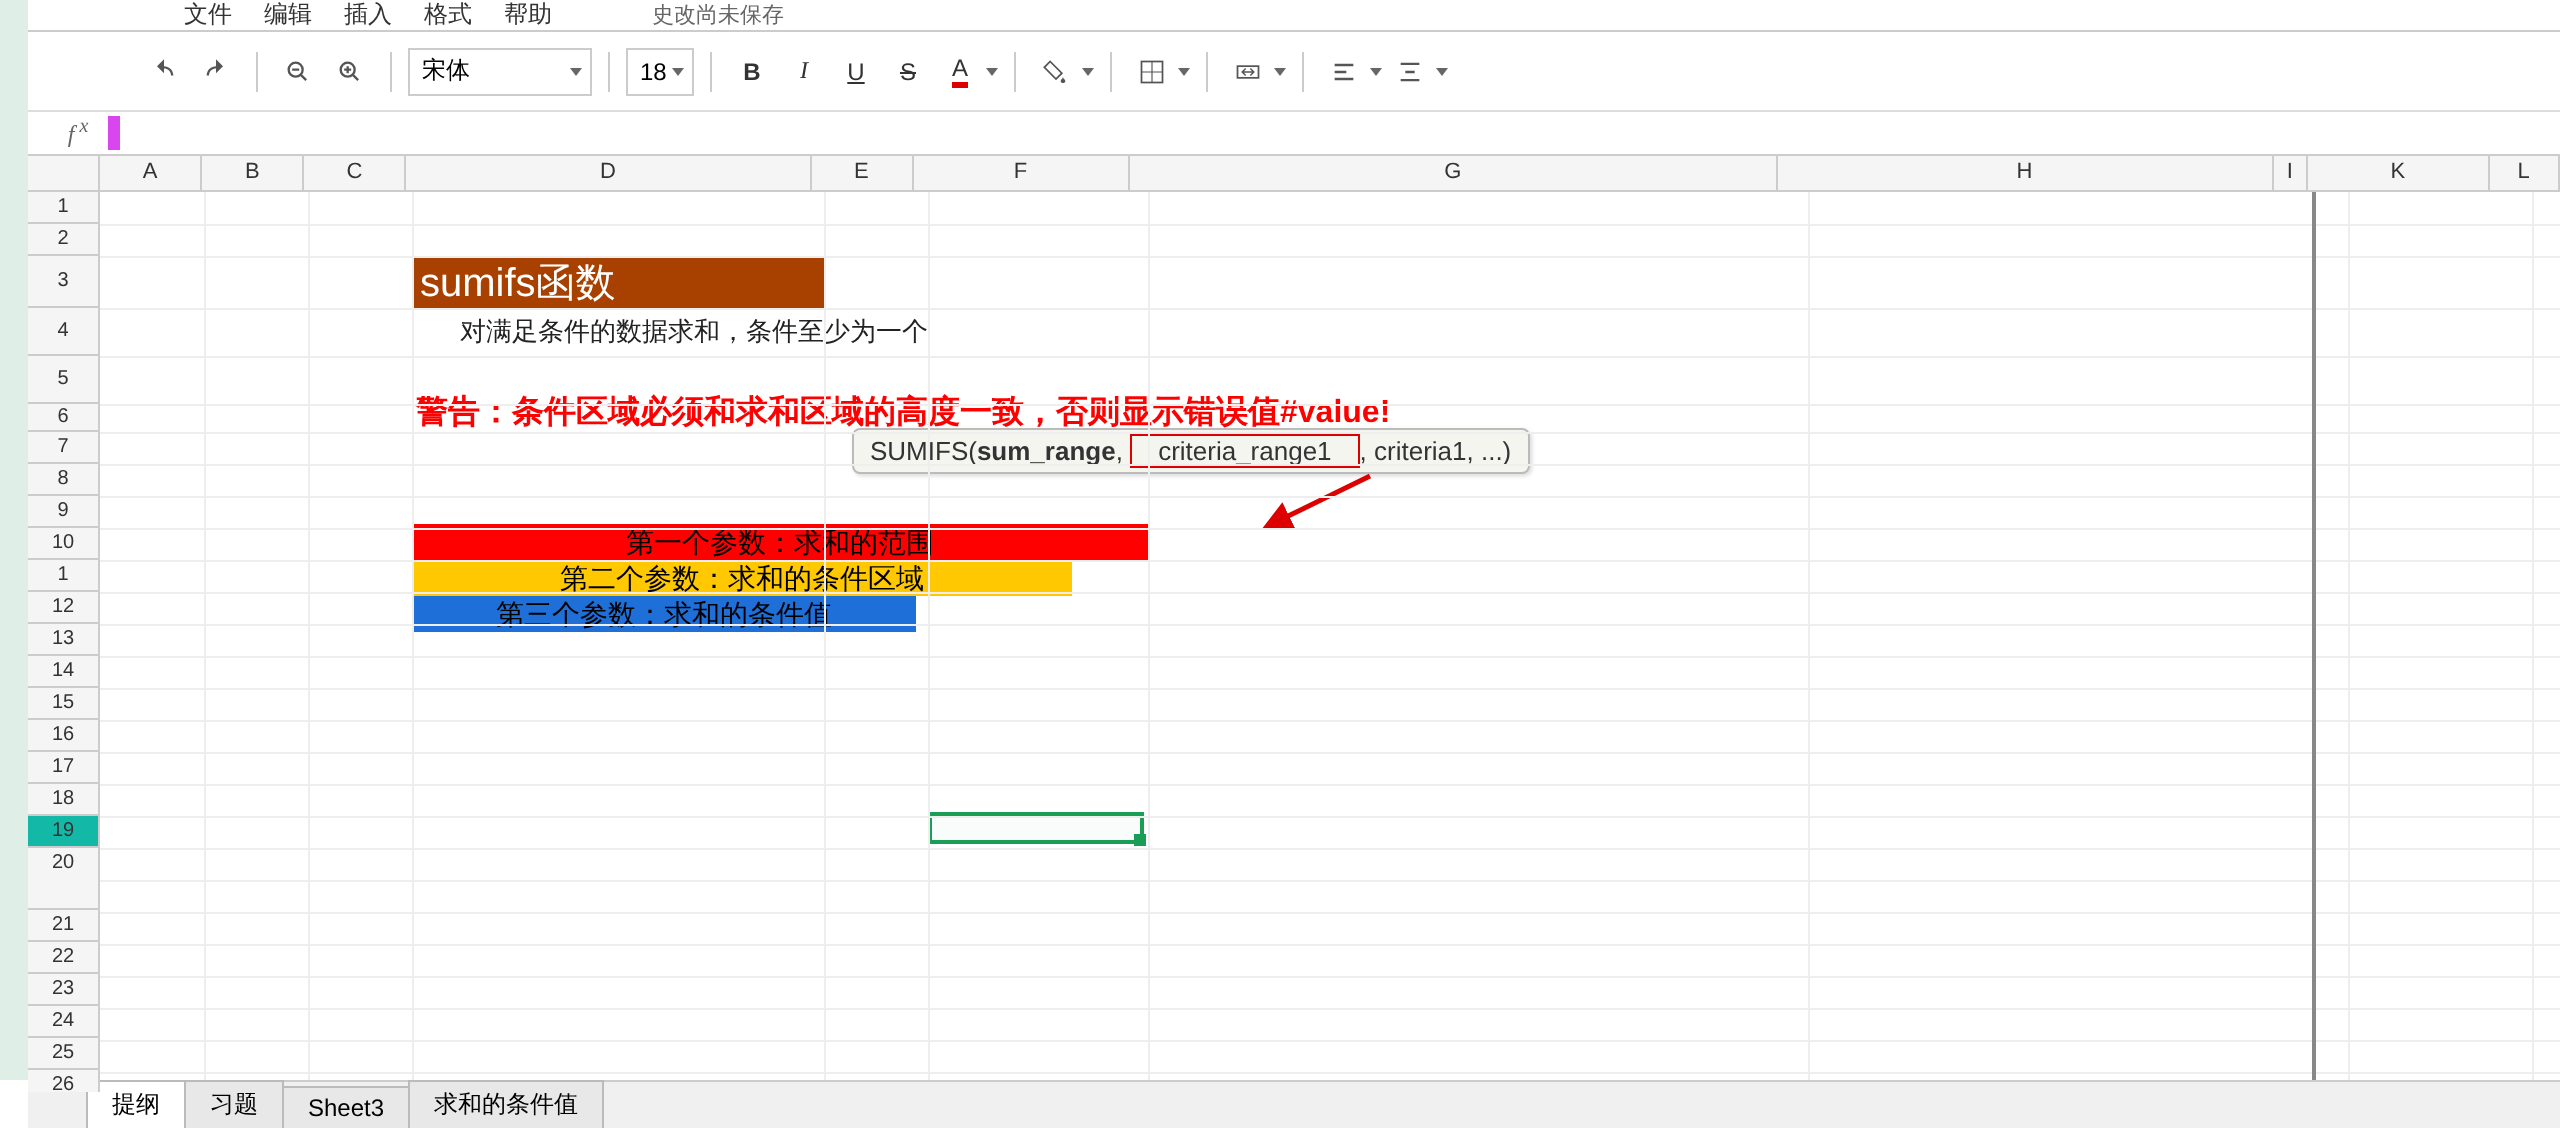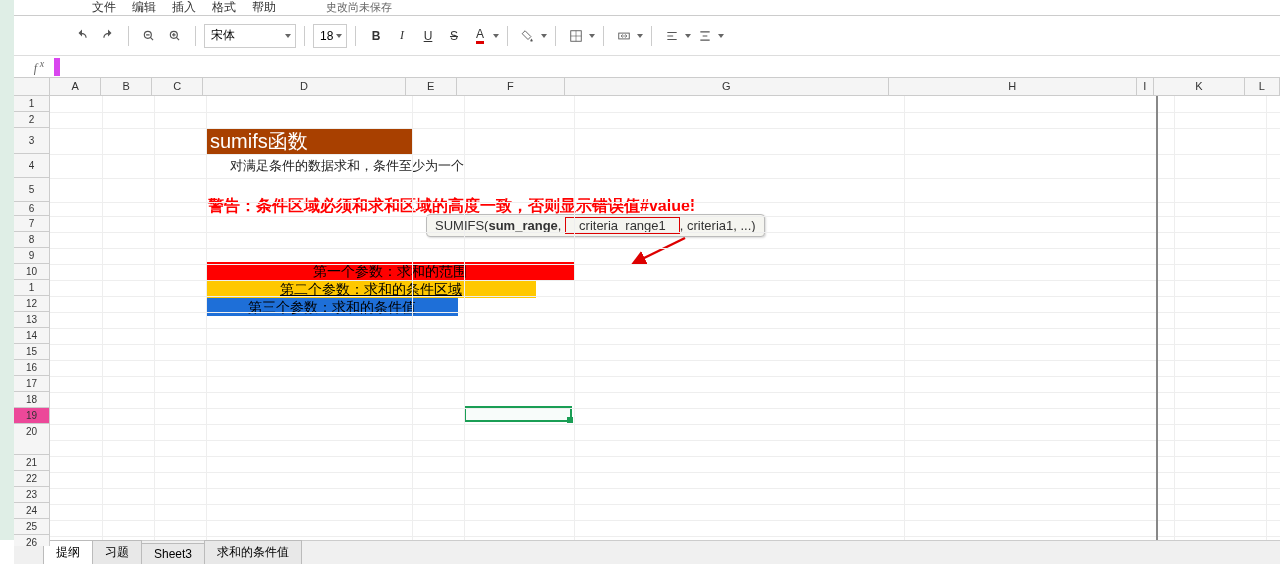--- a/index.html
+++ b/index.html
@@ -26,21 +26,21 @@
 .fxbar { display: flex; align-items: center; height: 22px; border-bottom: 1px solid #ccc; }
 .fxlabel { width: 36px; text-align: center; font-style: italic; color: #666; border-right: 6px solid #d946ef; font-family: serif; margin-left: 10px; }
 .fxinput { flex: 1; height: 20px; border: none; outline: none; padding: 0 4px; }
 
 .grid-area { position: relative; height: 468px; overflow: auto; }
 .corner { position: absolute; left: 0; top: 0; width: 36px; height: 18px; background: #f5f5f5; border-right: 1px solid #ccc; border-bottom: 1px solid #ccc; z-index: 3; }
 .colheads { position: absolute; left: 36px; top: 0; right: 0; height: 18px; display: flex; background: #f5f5f5; z-index: 2; }
 .ch { border-right: 1px solid #ccc; border-bottom: 1px solid #ccc; text-align: center; line-height: 17px; color: #333; font-size: 11px; }
 .rowheads { position: absolute; left: 0; top: 18px; width: 36px; z-index: 2; background: #f5f5f5; }
 .rh { height: 16px; border-right: 1px solid #ccc; border-bottom: 1px solid #ccc; text-align: center; line-height: 15px; color: #333; font-size: 10px; }
-.rh.sel { background: #ec4899; }
+.rh.sel { background: #14b8a6; }
 .gridbody { position: absolute; left: 36px; top: 18px; }
 .rowline { position: absolute; left: 0; right: -2000px; height: 1px; background: #eee; }
 .colline { position: absolute; top: 0; bottom: -2000px; width: 1px; background: #eee; }
 
 .cell { position: absolute; display: flex; align-items: center; padding: 0 2px; white-space: nowrap; overflow: hidden; }
 .c-title { background: #a84000; color: #fff; font-size: 20px; padding-left: 4px; }
 .c-desc { font-size: 13px; color: #222; padding-left: 24px; }
 .c-warn { font-size: 16px; color: #ff0000; font-weight: bold; }
 
 .tooltip {
@@ -49,21 +49,21 @@
   font-family: Arial, sans-serif;
 }
 .tooltip .bold { font-weight: bold; }
 .tooltip .boxed { border: 1.5px solid #d00; padding: 0 13px; }
 
 .arrow { position: absolute; }
 
 .paramrow { position: absolute; display: flex; flex-direction: column; }
 .pcell { text-align: center; font-size: 14px; line-height: 18px; }
 .p1 { background: #ff0000; color: #000; }
-.p2 { background: #ffc800; color: #000; text-decoration: underline; }
+.p2 { background: #ffc800; color: #000; }
 .p3 { background: #1e6fd8; color: #000; }
 
 .selbox { position: absolute; border: 2px solid #1a9e55; background: rgba(26,158,85,.03); }
 .selhandle { position: absolute; width: 6px; height: 6px; background: #1a9e55; right: -3px; bottom: -3px; }
 
 .split { position: absolute; top: 0; bottom: 0; width: 2px; background: #888; }
 .splitI { position: absolute; top: 0; color: #333; font-size: 11px; text-align: center; width: 18px; }
 
 .tabs { position: absolute; left: 0; right: 0; bottom: 0; height: 24px; background: #f0f0f0; border-top: 1px solid #ccc; display: flex; align-items: flex-end; padding-left: 29px; }
 .tab { padding: 3px 12px; background: #e8e8e8; border: 1px solid #bbb; border-bottom: none; margin-right: -1px; font-size: 12px; cursor: pointer; }

